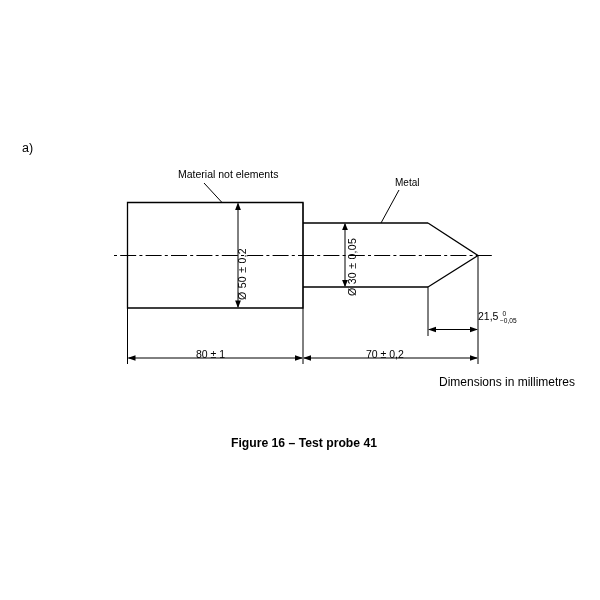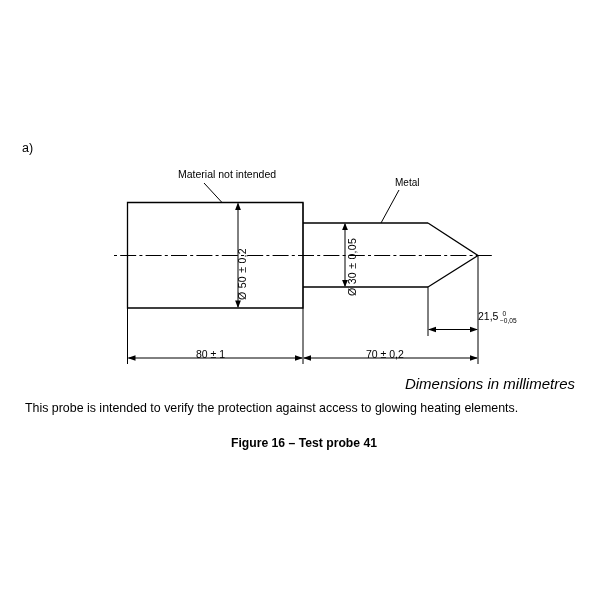--- a/index.html
+++ b/index.html
@@ -94,22 +94,21 @@
     text-align: left;
     margin-left: 1.5px;
     position: relative;
     top: -0.5px;
   }
   #dim-215 .tol .upper { display: block; padding-left: 2.5px; }
   #dim-215 .tol .lower { display: block; }
   #note-units {
     right: 25px;
     top: 375px;
-    font-size: 15px;
-    font-style: italic;
+    font-size: 12px;
     margin-left: 48px;
   }
   #body-text {
     left: 25px;
     top: 401px;
     font-size: 12.4px;
   }
   #figure-caption {
     left: 0;
     right: 0;
@@ -188,28 +187,27 @@
 
       <g stroke-width="1.0">
         <path d="M429,329.5 L477,329.5"></path>
         <path d="M428,329.5 L436,326.8 L436,332.2 Z" fill="#000" stroke="none"></path>
         <path d="M478,329.5 L470,326.8 L470,332.2 Z" fill="#000" stroke="none"></path>
       </g>
 
     </g>
   </svg>
 
-  <div class="txt" id="label-material">Material not intended</div>
+  <div class="txt" id="label-material">Material not elements</div>
   <div class="txt" id="label-metal">Metal</div>
 
   <div class="txt vert-dim" id="dim-dia50">Ø 50 ± 0,2</div>
   <div class="txt vert-dim" id="dim-dia30">Ø 30 ± 0,05</div>
 
   <div class="txt" id="dim-len80a">80 ± 1</div>
   <div class="txt" id="dim-len80b">70 ± 0,2</div>
 
   <div class="txt" id="dim-215"><span class="base">21,5</span><span class="tol"><span class="upper">0</span><span class="lower">−0,05</span></span></div>
 
   <div class="txt" id="note-units">Dimensions in millimetres</div>
-  <div class="txt" id="body-text">This probe is intended to verify the protection against access to glowing heating elements.</div>
   <div class="txt" id="figure-caption">Figure 16 – Test probe 41</div>
 
 </div>
 
 </body></html>

